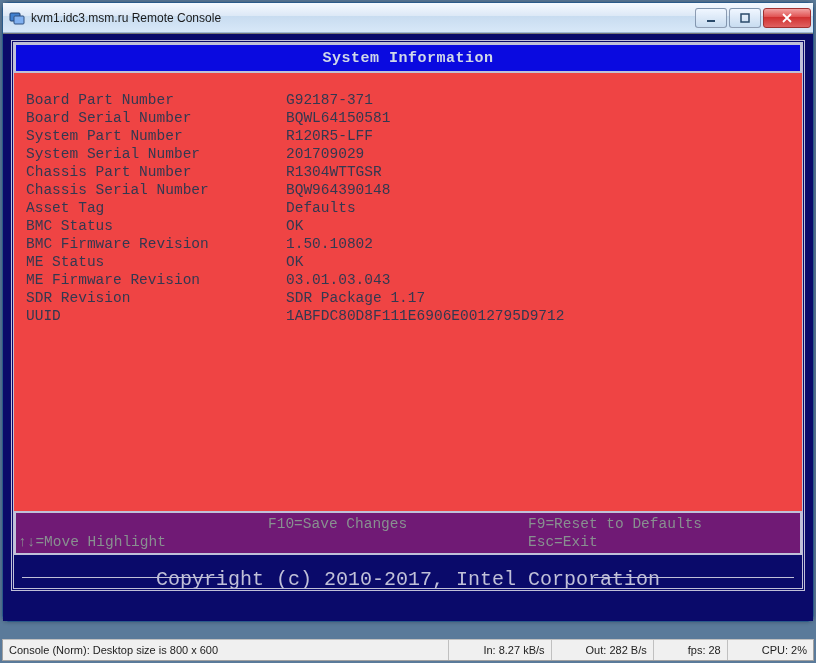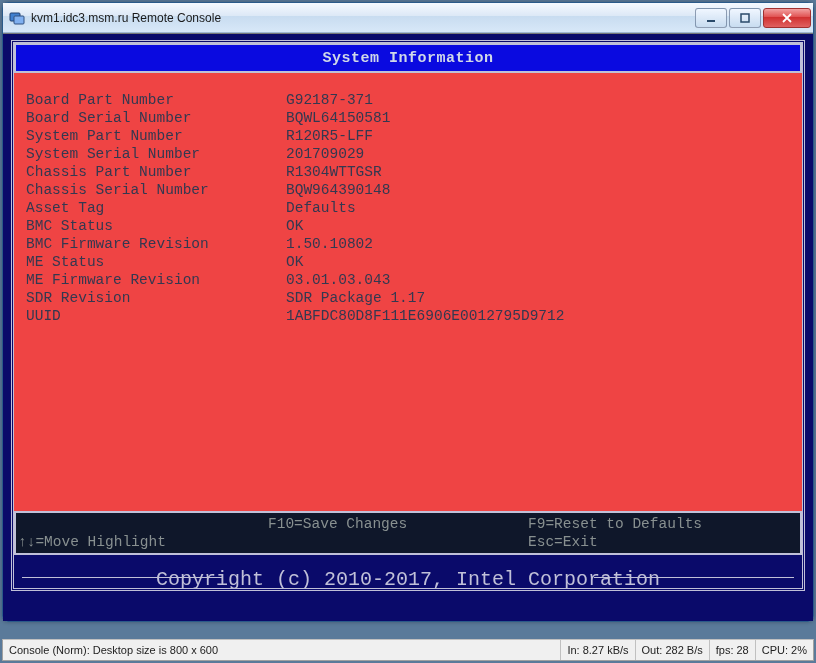--- a/index.html
+++ b/index.html
@@ -103,21 +103,21 @@
     font-size: 14.5px;
     line-height: 18px;
     overflow: hidden;
   }
   .info-row { display: flex; }
   .info-label { width: 260px; white-space: pre; }
   .info-value { flex: 1; white-space: pre; }
 
   .bios-footer {
     border: 2px solid #c0c0d8;
-    background: #0f172a;
+    background: #701a75;
     color: #889090;
     font-size: 14.5px;
     padding: 2px 2px;
   }
   .footer-row { display: flex; height: 18px; align-items: center; }
   .footer-cell { white-space: pre; }
   .fc1 { width: 250px; }
   .fc2 { width: 260px; }
   .fc3 { flex: 1; }
 
@@ -147,20 +147,21 @@
     width: 812px;
     height: 22px;
     background: #f0f0f0;
     border: 1px solid #a0a0a0;
     border-top: 1px solid #c0c0c0;
     display: flex;
     align-items: center;
     font-family: Tahoma, sans-serif;
     font-size: 11px;
     color: #222;
+    gap: 28px;
   }
   .statusbar .sb-cell {
     padding: 0 6px;
     border-right: 1px solid #c0c0c0;
     height: 100%;
     display: flex;
     align-items: center;
     white-space: nowrap;
   }
   .statusbar .sb-cell:first-child { flex: 1; }

